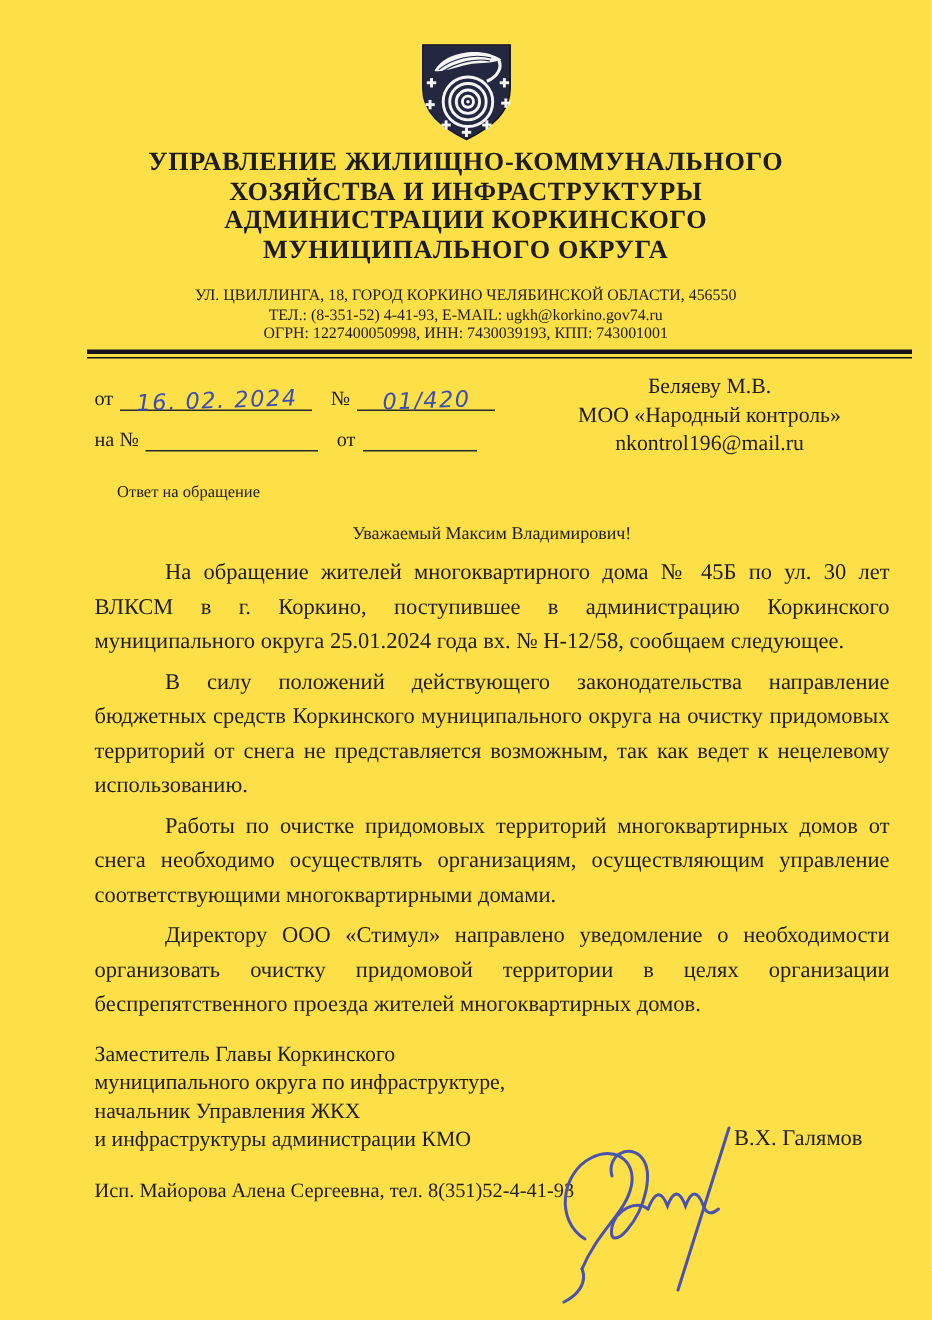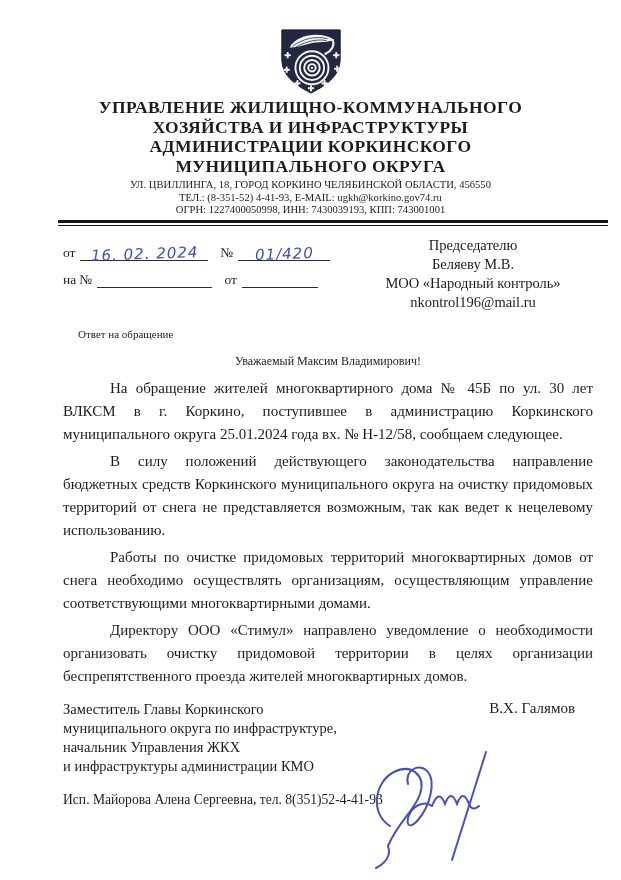--- a/index.html
+++ b/index.html
@@ -2,48 +2,48 @@
 <html><head>
 <meta charset="utf-8">
 <style>
   * { margin: 0; padding: 0; box-sizing: border-box; }
   html, body { background: #e8e8e8; }
   body { font-family: "Liberation Serif", "DejaVu Serif", serif; }
   .page {
     position: relative;
     width: 621px; height: 880px;
     margin: 0 auto;
-    background: #ffffff;
+    background: #fde047;
     color: #1c1c1c;
     overflow: hidden;
   }
   
   .emblem-wrap { padding-top: 26px; display: flex; justify-content: center; }
   .org-name { margin-top: 2px; text-align: center; font-weight: bold; font-size: 17.5px; line-height: 19.5px; letter-spacing: 0.4px; }
-  .address { margin-top: 3px; text-align: center; font-size: 10.6px; line-height: 12.6px; }
+  .address { margin-top: 16px; text-align: center; font-size: 10.6px; line-height: 12.6px; }
   .rule { margin: 3px 13px 0 58px; border-top: 3px solid #15151d; border-bottom: 1px solid #15151d; height: 6px; }
   
   .ref-row { display: flex; margin: 8px 28px 0 63px; }
   .ref-left { width: 290px; font-size: 13.5px; }
   .ref-line { margin-top: 10px; white-space: nowrap; }
   .u-line { display: inline-block; border-bottom: 1px solid #2b2b2b; height: 17px; text-align: center; vertical-align: bottom; }
   .w-date { width: 128px; margin-left: 5px; }
   .w-num  { width: 92px;  margin-left: 5px; }
   .w-onnum { width: 115px; margin-left: 5px; }
   .w-onfrom { width: 76px; margin-left: 5px; }
   .gap { display: inline-block; width: 12px; }
   .hand { display: inline-block; font-family: "DejaVu Sans", sans-serif; font-style: italic; font-size: 15px; color: #3c4fae; transform: rotate(-2deg); position: relative; top: 1px; letter-spacing: 1px; }
   .recipient { flex: 1; text-align: center; font-size: 14.5px; line-height: 19px; padding-top: 2px; }
   
   .subject { margin: 16px 28px 0 78px; font-size: 11px; }
   .salutation { margin: 14px 28px 0 63px; text-align: center; font-size: 12px; }
   .letter-body { margin: 8px 28px 0 63px; }
   .letter-body p { font-size: 15px; line-height: 23px; text-align: justify; text-indent: 47px; margin-bottom: 4px; }
   
-  .sig-row { display: flex; margin: 12px 28px 0 63px; }
+  .sig-row { display: flex; margin: 12px 28px 0 63px; align-items: flex-end; }
   .sig-position { width: 330px; font-size: 14.5px; line-height: 19px; }
   .sig-name { flex: 1; text-align: right; font-size: 15px; padding-right: 18px; padding-bottom: 2px; }
   .sig-ink { position: absolute; left: 368px; top: 748px; pointer-events: none; }
   
   .executor { margin: 16px 28px 0 63px; font-size: 13.6px; }
 </style>
 </head>
 <body>
 
 <div class="page">
@@ -114,21 +114,20 @@
   <div class="ref-row">
     <div class="ref-left">
       <div class="ref-line">
         <span>от</span><span class="u-line w-date"><span class="hand">16. 02. 2024</span></span><span class="gap"></span><span>№</span><span class="u-line w-num"><span class="hand">01/420</span></span>
       </div>
       <div class="ref-line">
         <span>на №</span><span class="u-line w-onnum"></span><span class="gap"></span><span>от</span><span class="u-line w-onfrom"></span>
       </div>
     </div>
     <div class="recipient">
-      <div>Председателю</div>
       <div>Беляеву М.В.</div>
       <div>МОО «Народный контроль»</div>
       <div>nkontrol196@mail.ru</div>
     </div>
   </div>
 
   <div class="subject">Ответ на обращение</div>
 
   <div class="salutation">Уважаемый Максим Владимирович!</div>
 

